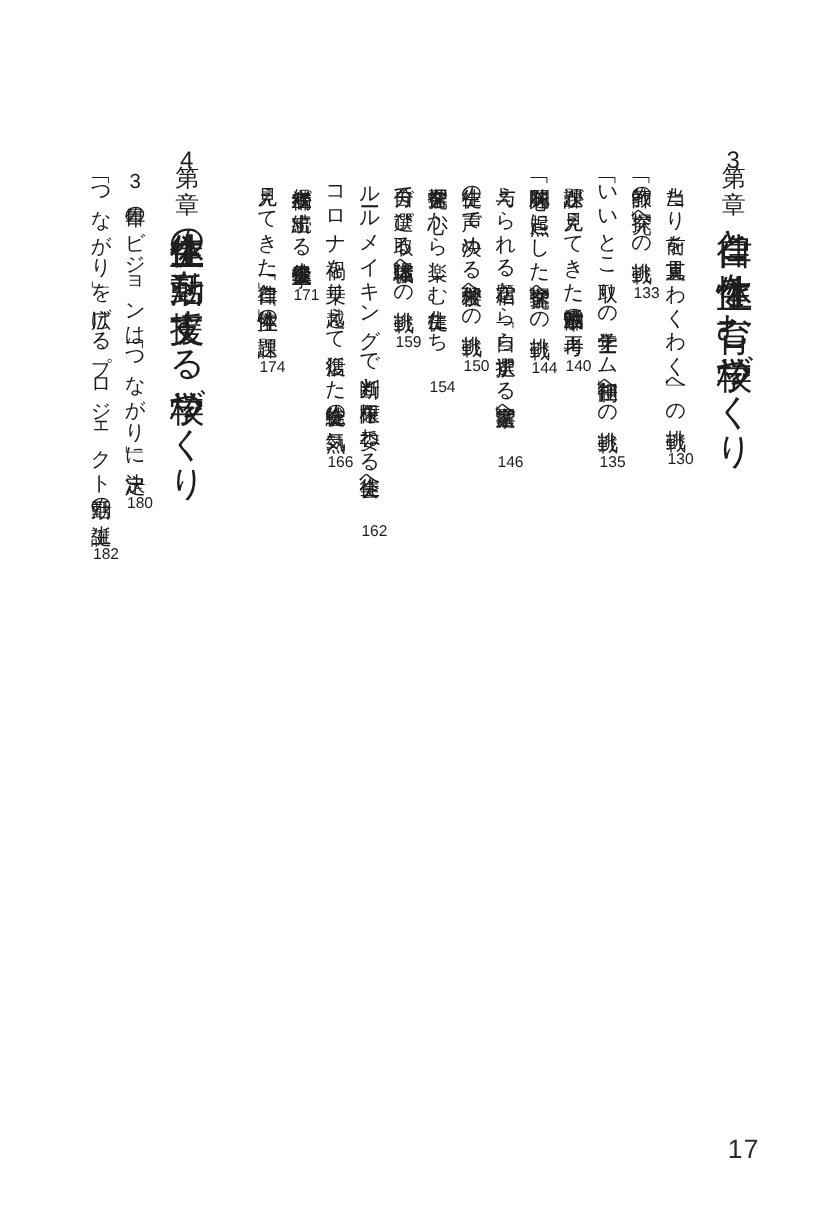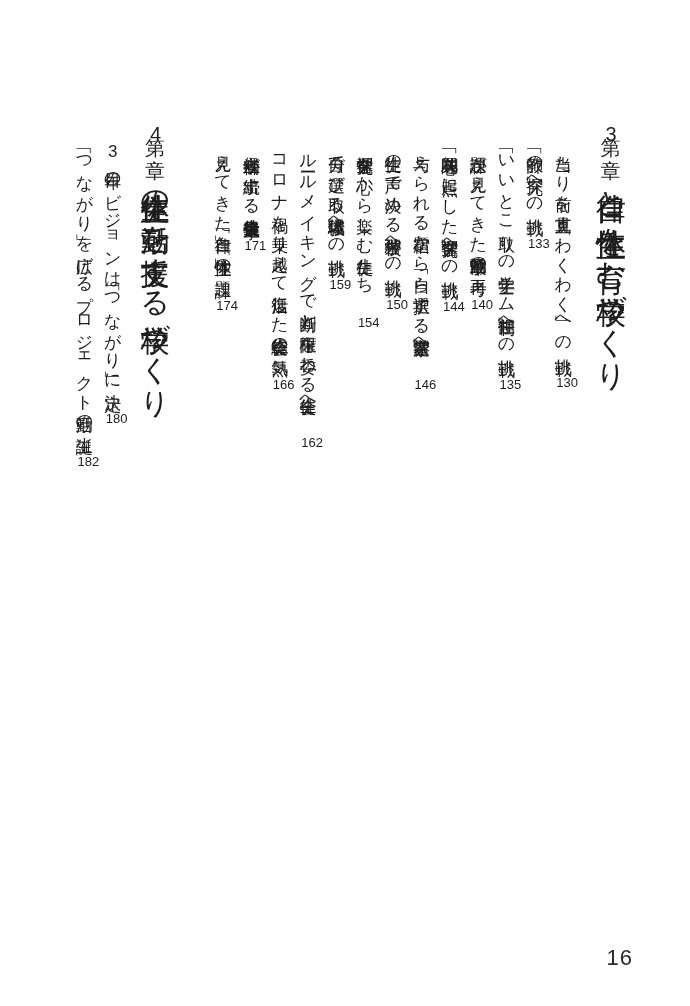--- a/index.html
+++ b/index.html
@@ -166,14 +166,14 @@
         </div>
         <div class="entry">
           <span class="t jp-digits">「つながり」を広げるプロジェクト活動の誕生</span>
           <span class="num">182</span>
         </div>
       </div>
     </section>
 
   </div>
 
-  <div class="folio">16</div>
+  <div class="folio">17</div>
 </div>
 
 </body></html>

